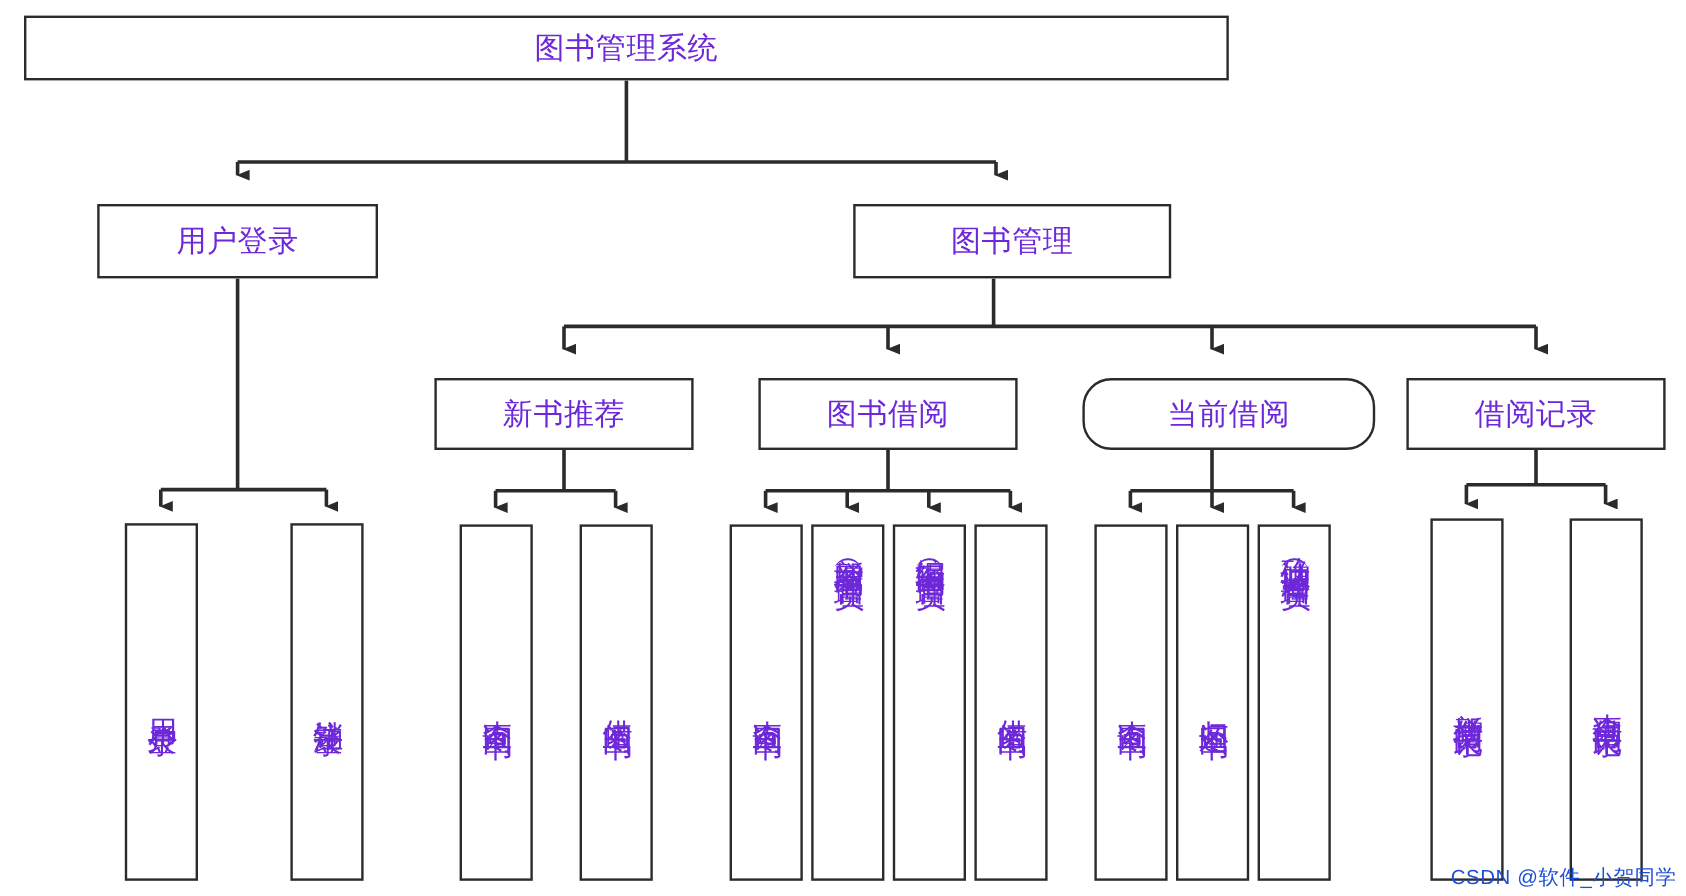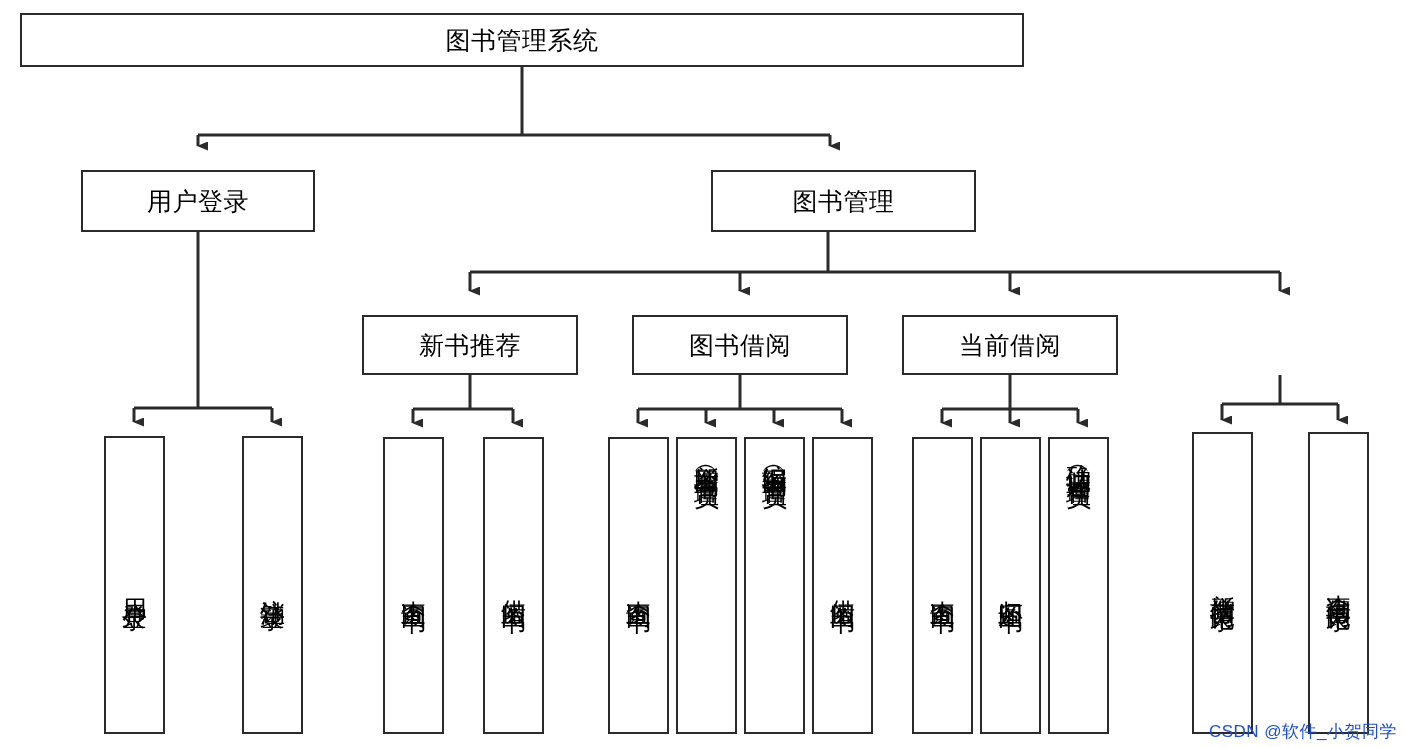--- a/index.html
+++ b/index.html
@@ -30,21 +30,21 @@
     position: absolute;
     box-sizing: border-box;
     border: 2.5px solid #2b2b2b;
     background: #ffffff;
     display: flex;
     align-items: center;
     justify-content: center;
     z-index: 2;
   }
   .node .node-label {
-    color: #000000;
+    color: #6d28d9;
     line-height: 1.16;
     text-align: left;
     white-space: nowrap;
   }
   
   .node.horiz .node-label {
     font-size: 25px;
     letter-spacing: 0.5px;
   }
   .node.root .node-label {
@@ -145,22 +145,25 @@
   <div class="node horiz" style="left:711px; top:170px; width:265px; height:62px;">
     <span class="node-label">图书管理</span>
   </div>
 
   <div class="node horiz" style="left:632px; top:315px; width:216px; height:60px;">
     <span class="node-label">图书借阅</span>
   </div>
   <div class="node horiz" style="left:362px; top:315px; width:216px; height:60px;">
     <span class="node-label">新书推荐</span>
   </div>
-  <div class="node horiz" style="left:902px; top:315px; width:216px; height:60px;">
+  <div class="node horiz" style="left:902px; top:315px; width:244px; height:60px;border-radius:24px;">
     <span class="node-label">当前借阅</span>
+  </div>
+  <div class="node horiz" style="left:1172px; top:315px; width:216px; height:60px;">
+    <span class="node-label">借阅记录</span>
   </div>
 
   <div class="node vert center" style="left:104px; top:436px; width:61px; height:298px;">
     <span class="node-label">用户登录</span>
   </div>
   <div class="node vert center" style="left:242px; top:436px; width:61px; height:298px;">
     <span class="node-label">注销登录</span>
   </div>
 
   <div class="node vert center" style="left:383px; top:437px; width:61px; height:297px;">

